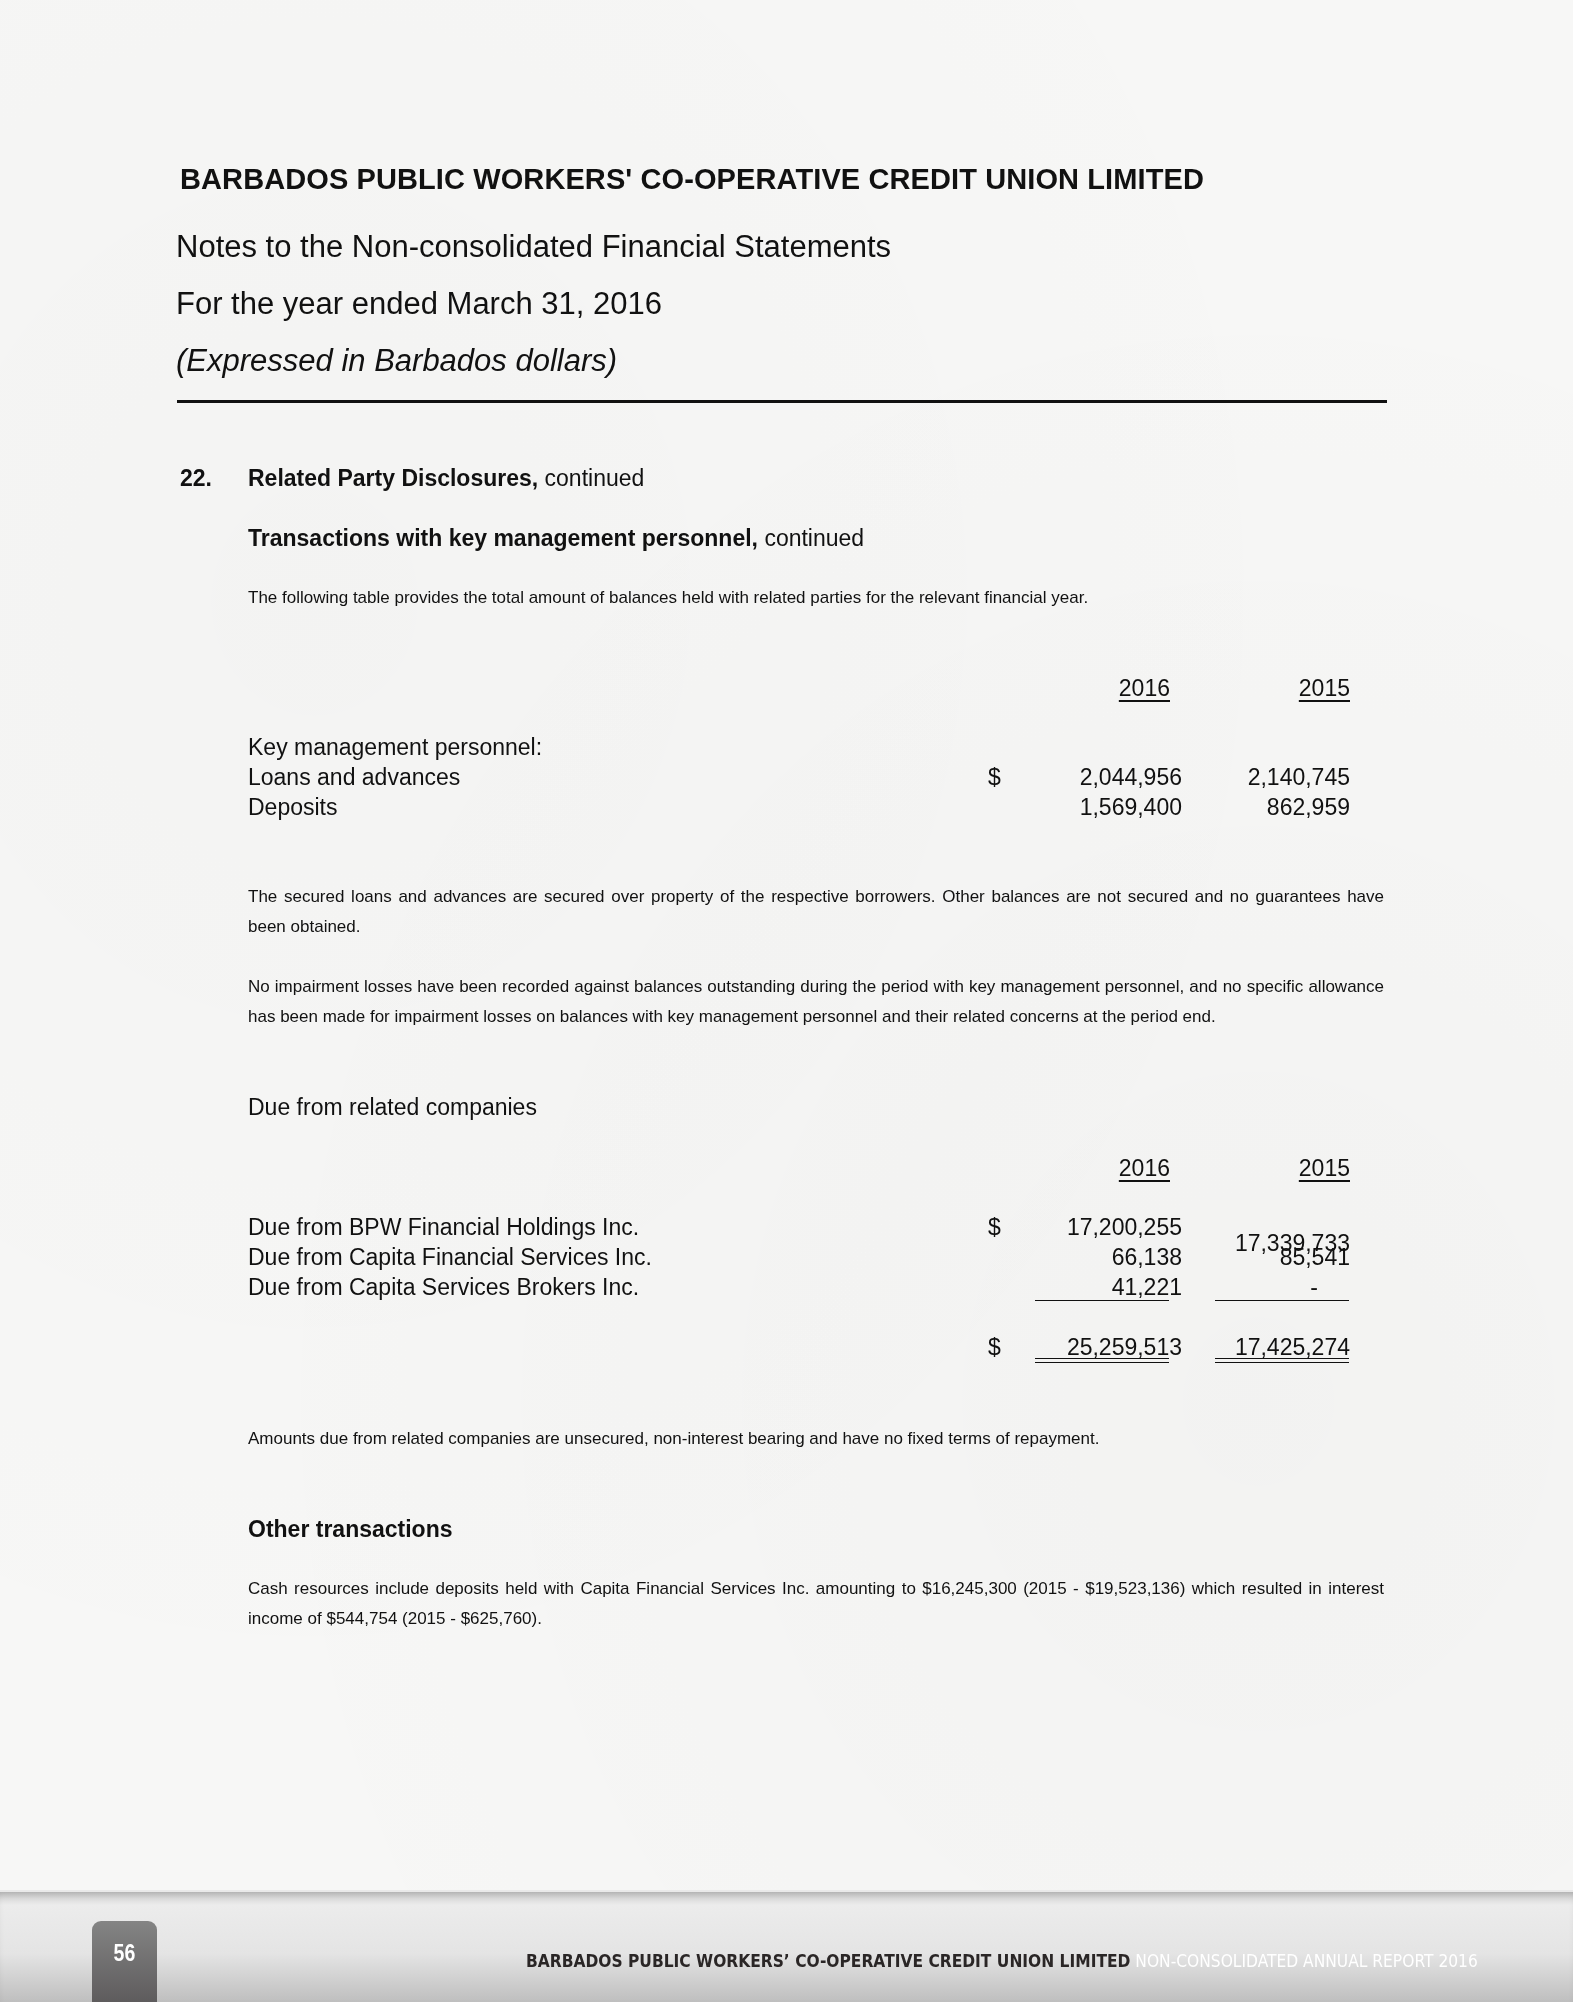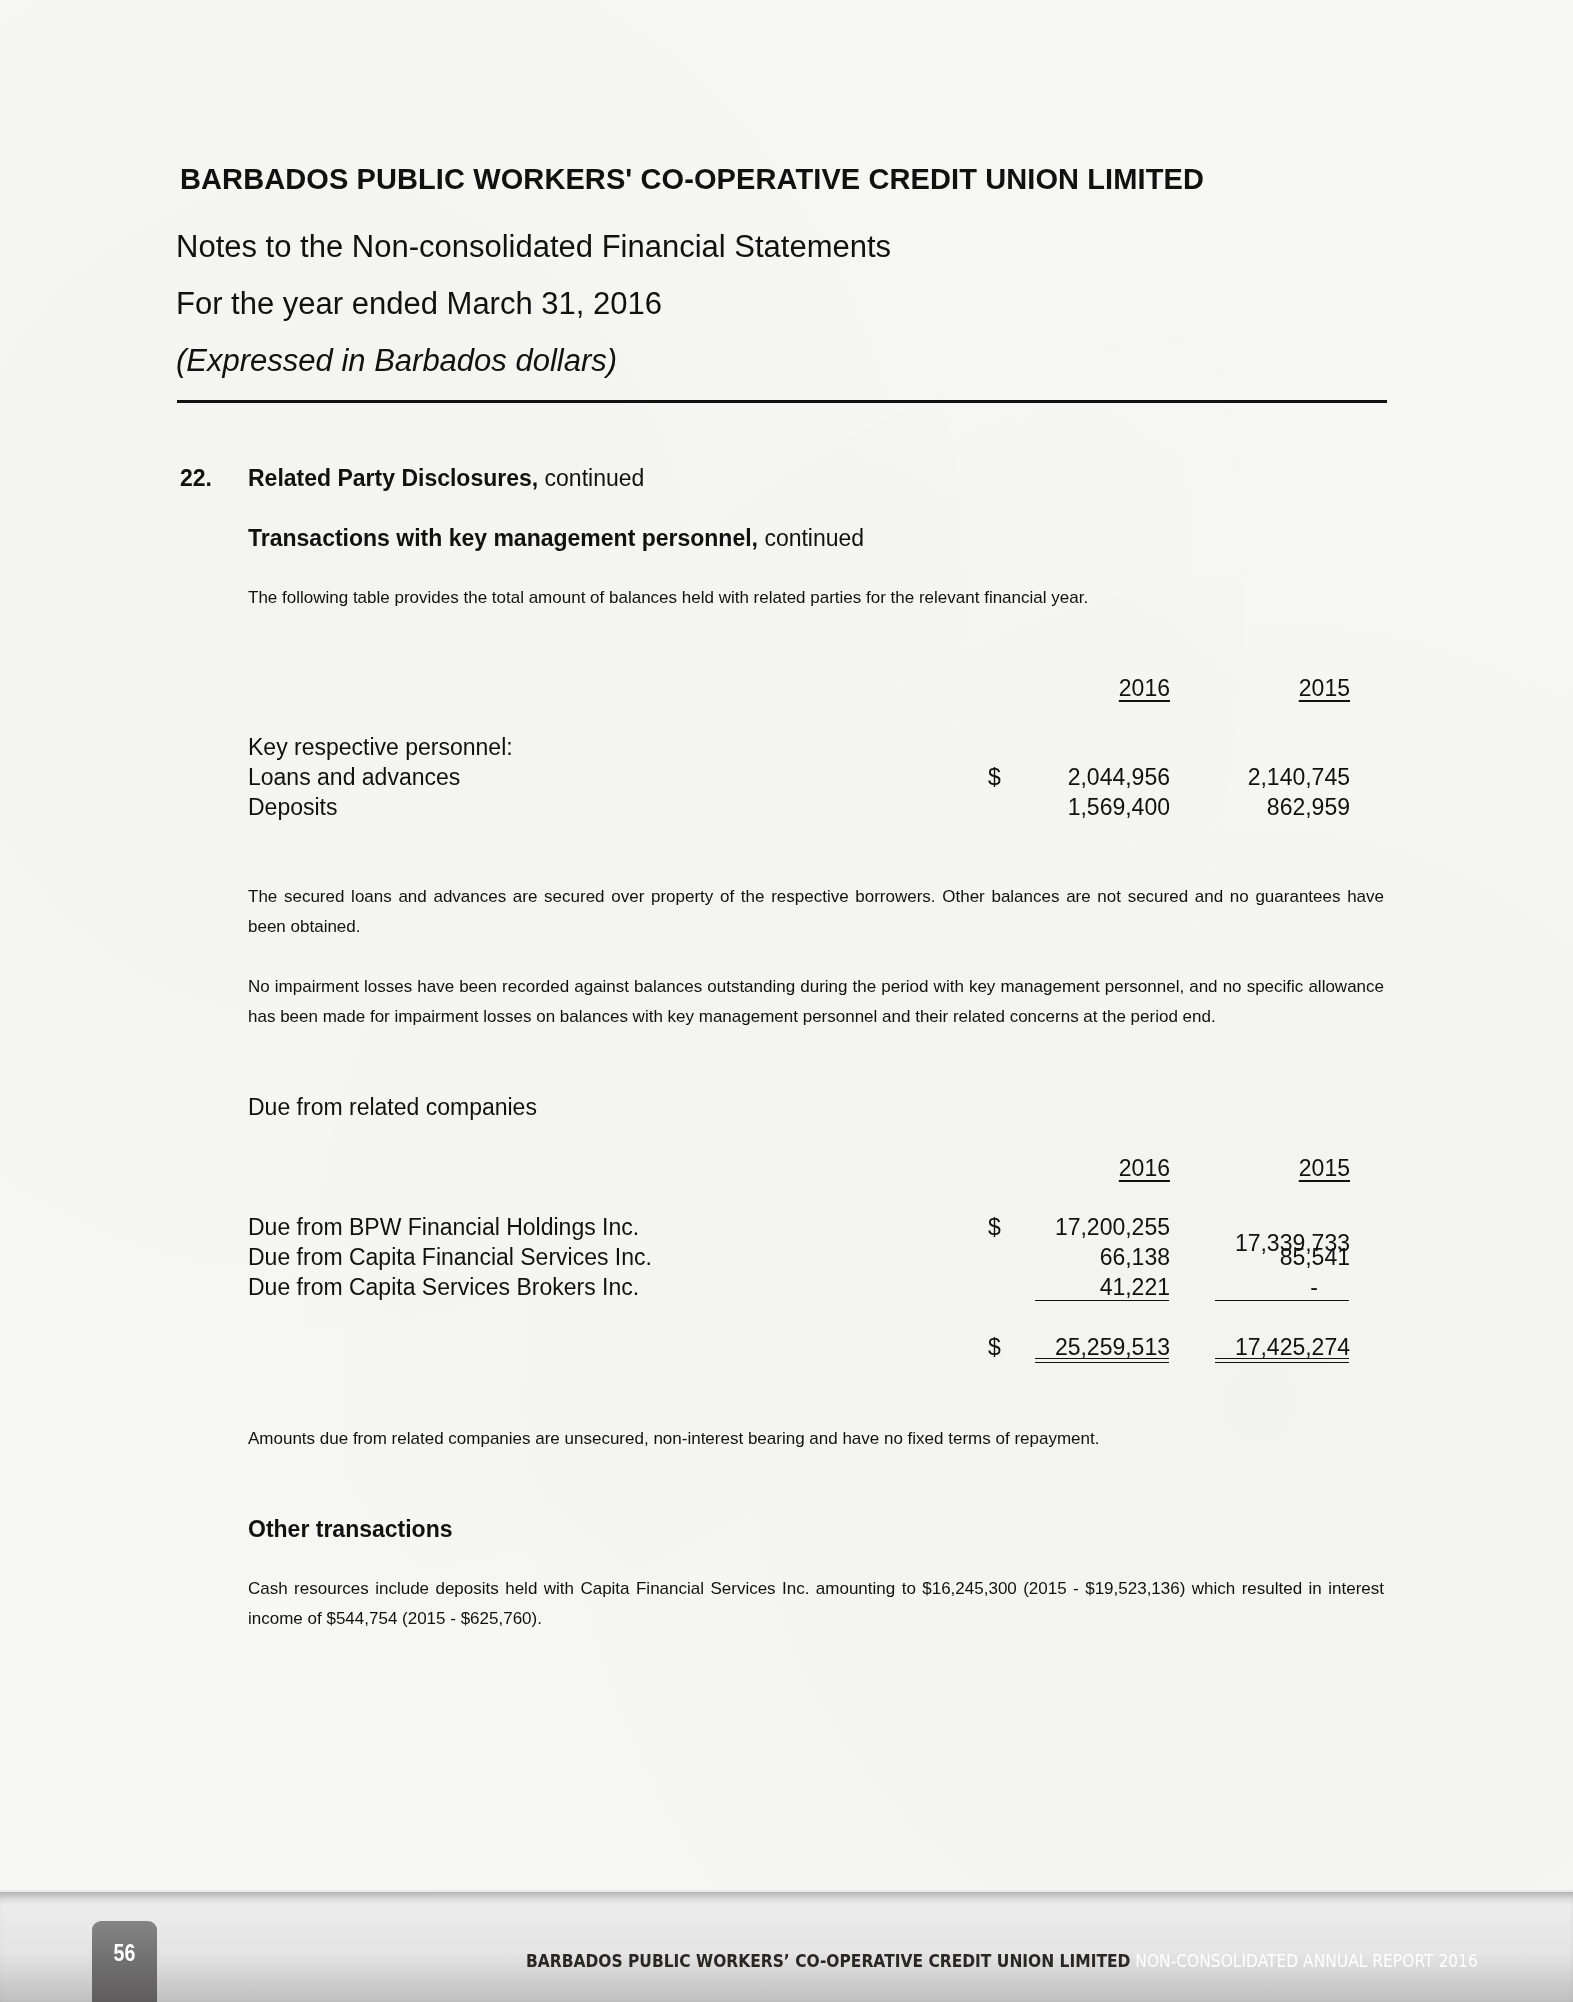--- a/index.html
+++ b/index.html
@@ -53,21 +53,21 @@
 
     .col-head {
       font-size: 23px; text-decoration: underline; text-underline-offset: 4px;
       text-align: right; width: 140px;
     }
     .c2016 { left: 1030px; }
     .c2015 { left: 1210px; }
     .num {
       font-size: 23px; text-align: right; width: 170px; white-space: nowrap;
     }
-    .n2016 { left: 1000px; }
+    .n2016 { left: 1000px; padding-left: 12px; }
     .n2015 { left: 1180px; }
     .dollar { left: 988px; font-size: 23px; }
     .label { left: 248px; font-size: 23px; white-space: nowrap; }
 
     .line-single {
       height: 0; border-top: 1.5px solid #111; width: 134px;
     }
     .line-double {
       height: 3px; border-top: 1.5px solid #111; border-bottom: 1.5px solid #111; width: 134px;
     }
@@ -110,21 +110,21 @@
 <p class="abs note-title"><b>Related Party Disclosures,</b><span> continued</span></p>
 
 <p class="abs sub-head" style="top:525px;"><b>Transactions with key management personnel,</b><span> continued</span></p>
 
 <p class="abs para" style="top:583px;">The following table provides the total amount of balances held with related parties for the relevant financial year.</p>
 
 <div>
   <span class="abs col-head c2016" style="top:675px;">2016</span>
   <span class="abs col-head c2015" style="top:675px;">2015</span>
 
-  <span class="abs label" style="top:734px;">Key respective personnel:</span>
+  <span class="abs label" style="top:734px;">Key management personnel:</span>
 
   <div>
     <span class="abs label" style="top:764px;">Loans and advances</span>
     <span class="abs dollar" style="top:764px;">$</span>
     <span class="abs num n2016" style="top:764px;">2,044,956</span>
     <span class="abs num n2015" style="top:764px;">2,140,745</span>
   </div>
   <div>
     <span class="abs label" style="top:794px;">Deposits</span>
     <span class="abs num n2016" style="top:794px;">1,569,400</span>

